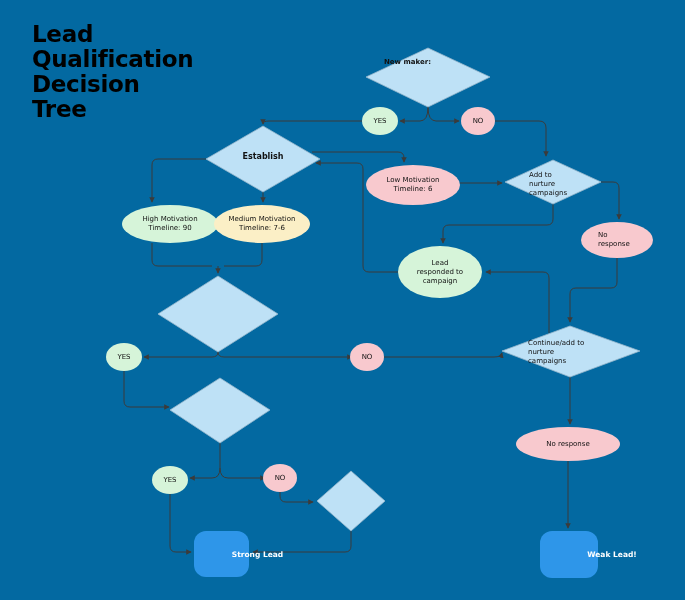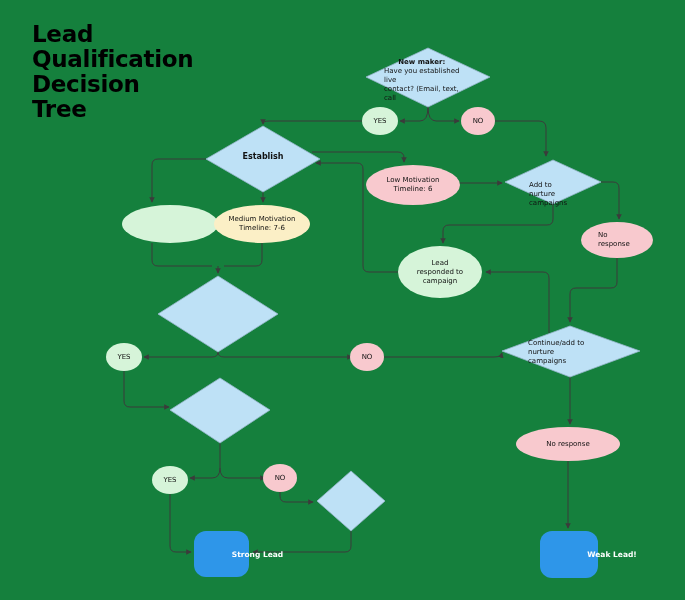--- a/index.html
+++ b/index.html
@@ -1,16 +1,16 @@
 <!DOCTYPE html>
 <html><head>
 <meta charset="utf-8">
 <style>
   html,body{margin:0;padding:0;background:#fff;}
-  .canvas{position:relative;width:685px;height:600px;background:#15803d;
+  .canvas{position:relative;width:685px;height:600px;background:#0369a1;
           font-family:"DejaVu Sans", sans-serif;overflow:hidden;}
   .layer{position:absolute;left:0;top:0;}
   .page-title{position:absolute;left:32px;top:22px;font-size:23px;line-height:25px;
               font-weight:bold;color:#000;white-space:pre-line;letter-spacing:-0.3px;}
   .diamond{stroke:#96b6cc;stroke-width:0.8;}
   .blob{stroke:none;}
   .terminal{stroke:none;}
   .edge{fill:none;stroke:#3b3b3b;stroke-width:1;marker-end:url(#arr);}
   .edge-na{fill:none;stroke:#3b3b3b;stroke-width:1;}
   .node-label{position:absolute;color:#111;font-size:7px;line-height:9px;
@@ -87,37 +87,36 @@
     <rect class="terminal" x="194" y="531" width="55" height="46" rx="12" fill="#2E96E9"></rect>
     <rect class="terminal" x="540" y="531" width="58" height="47" rx="12" fill="#2E96E9"></rect>
   </svg>
 
   <div class="page-title">Lead
 Qualification
 Decision
 Tree</div>
 
   <div class="node-label ta-left clip" style="left:384px;top:58px;width:88px;height:47px;">
-    <span><b class="nl-head">New maker:</b><span>Have you established
-live
-contact? (Email, text,
-call</span></span>
+    <span><b class="nl-head">New maker:</b></span>
   </div>
 
   <div class="node-label lab-bold" style="left:223px;top:149px;width:80px;height:14px;font-size:8px;"><span>Establish</span></div>
 
   <div class="node-label" style="left:362px;top:107px;width:36px;height:28px;"><span>YES</span></div>
   <div class="node-label" style="left:461px;top:107px;width:34px;height:28px;"><span>NO</span></div>
 
   <div class="node-label" style="left:366px;top:165px;width:94px;height:40px;"><span>Low Motivation
 Timeline: 6</span></div>
+  <div class="node-label" style="left:122px;top:205px;width:96px;height:38px;"><span>High Motivation
+Timeline: 90</span></div>
   <div class="node-label" style="left:214px;top:205px;width:96px;height:38px;"><span>Medium Motivation
 Timeline: 7-6</span></div>
 
-  <div class="node-label ta-left" style="left:529px;top:175px;width:50px;height:38px;"><span>Add to
+  <div class="node-label ta-left" style="left:529px;top:165px;width:50px;height:38px;"><span>Add to
 nurture
 campaigns</span></div>
 
   <div class="node-label ta-left" style="left:598px;top:224px;width:44px;height:32px;"><span>No
 response</span></div>
 
   <div class="node-label" style="left:398px;top:248px;width:84px;height:48px;"><span>Lead
 responded to
 campaign</span></div>
 

